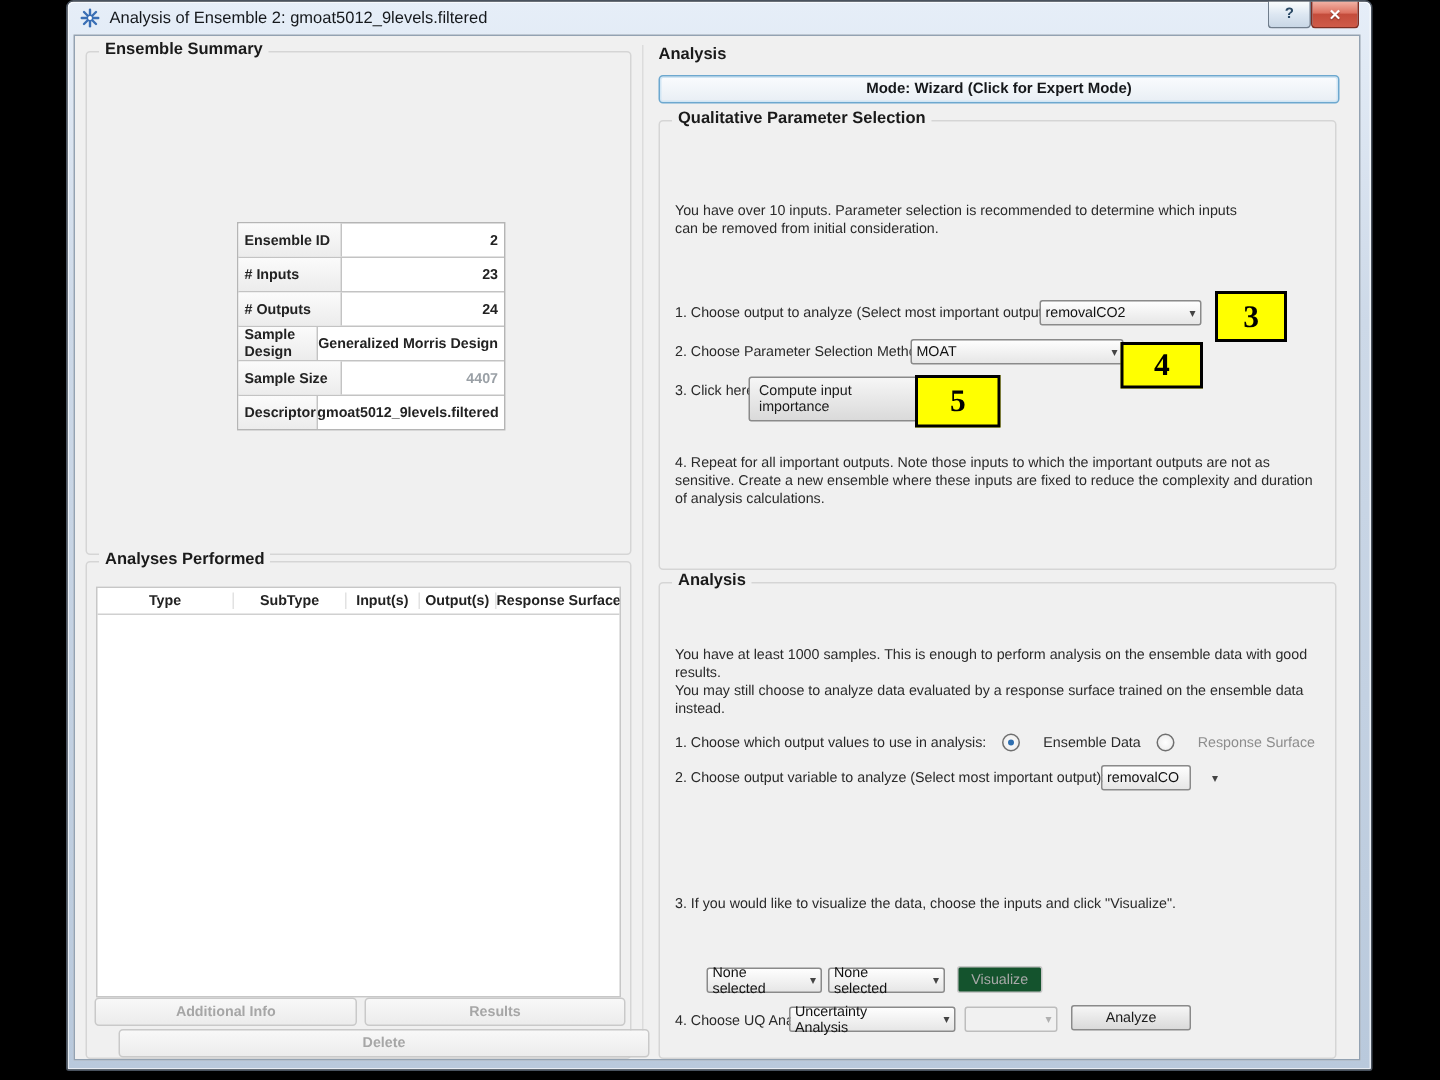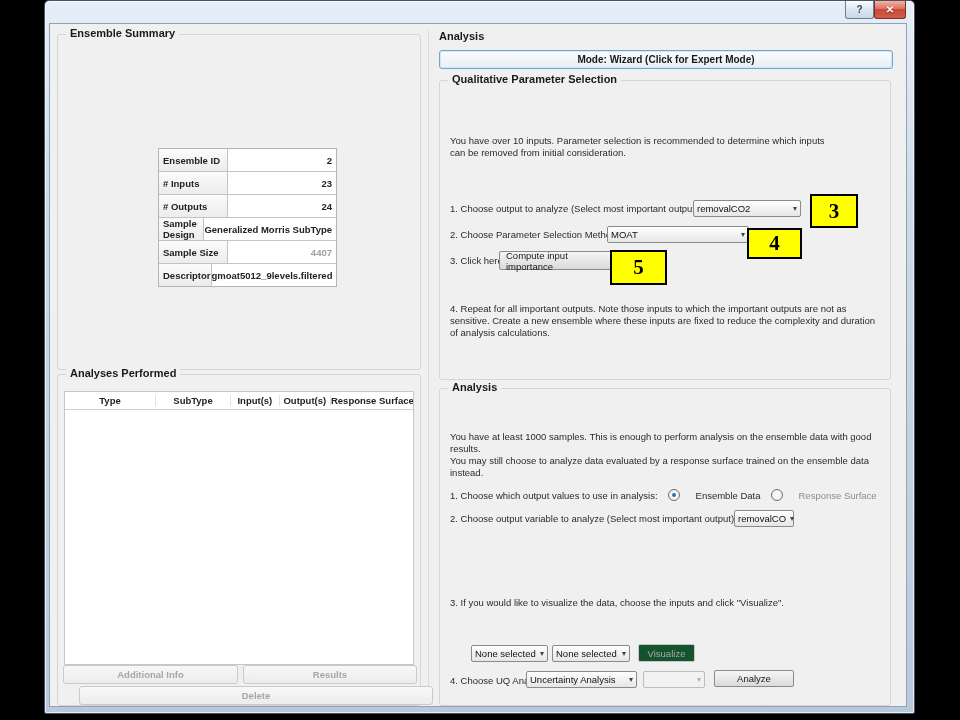--- a/index.html
+++ b/index.html
@@ -46,41 +46,53 @@
              background:linear-gradient(#f8f8f8,#ececec);display:flex;align-items:center;justify-content:center;
              font-size:9.5px;font-weight:bold;color:#a6a6a6;}
   .mode-btn{position:absolute;left:389px;top:26px;width:452px;height:17px;border:1px solid #6da8cf;border-radius:3px;
             background:linear-gradient(#fafcfe,#e8eef4);box-shadow:inset 0 0 0 1px #d2e6f4;
             display:flex;align-items:center;justify-content:center;font-size:10px;font-weight:bold;color:#16181b;}
 
   .txt{position:absolute;font-size:9.5px;color:#2a2a2a;line-height:12px;white-space:pre-line;}
   .row{position:absolute;display:flex;align-items:center;font-size:9.5px;color:#2a2a2a;white-space:nowrap;}
   .combo{height:17px;border:1px solid #8a8a8a;border-radius:2px;background:linear-gradient(#fefefe,#e6e6e6);
          display:flex;align-items:center;justify-content:space-between;font-size:9.5px;color:#111;
-         padding:0 3px;box-sizing:border-box;}
+         padding:0 3px;box-sizing:border-box;gap:18px;}
   .combo .arr{font-size:8px;color:#444;margin-left:4px;}
   .combo.disabled{border-color:#bdbdbd;background:#f1f1f1;}
   .combo.disabled .arr{color:#b0b0b0;}
-  .push-btn{height:19px;border:1px solid #8a8a8a;border-radius:2px;background:linear-gradient(#f6f6f6,#dadada);
+  .push-btn{height:30px;border:1px solid #8a8a8a;border-radius:2px;background:linear-gradient(#f6f6f6,#dadada);
             display:flex;align-items:center;justify-content:center;font-size:9.5px;color:#1a1a1a;padding:0 6px;
             box-sizing:border-box;}
   .push-btn.disabled{border-color:#c6c6c6;background:#14532d;color:#a8a8a8;}
   .radio{width:10px;height:10px;border:1px solid #6f6f6f;border-radius:50%;background:radial-gradient(#fff,#e9e9e9);
          display:inline-flex;align-items:center;justify-content:center;margin:0 4px 0 10px;}
   .radio .dot{width:4px;height:4px;border-radius:50%;background:#2f6fb0;}
   .radio-label{color:#2a2a2a;margin-left:12px;}
   .radio-label.dim{color:#8d8d8d;}
 
   .callout{position:absolute;background:#ffff00;border:2px solid #000;display:flex;align-items:center;
            justify-content:center;font-family:"Liberation Serif", serif;font-weight:bold;font-size:21px;color:#000;}
 </style>
 </head>
 <body>
 
 <div class="window">
+  <div class="titlebar">
+    <svg class="app-icon" viewBox="0 0 14 14">
+      <g stroke="#3a6fb5" stroke-width="1.6" stroke-linecap="round">
+        <line x1="7" y1="1.5" x2="7" y2="12.5"></line>
+        <line x1="1.5" y1="7" x2="12.5" y2="7"></line>
+        <line x1="3" y1="3" x2="11" y2="11"></line>
+        <line x1="11" y1="3" x2="3" y2="11"></line>
+      </g>
+      <circle cx="7" cy="7" r="1.8" fill="#fff" stroke="#3a6fb5" stroke-width="1"></circle>
+    </svg>
+    <span class="title-text">Analysis of Ensemble 2: gmoat5012_9levels.filtered</span>
+  </div>
   <div class="caption-btn help-btn">
     <span>?</span>
   </div>
   <div class="caption-btn close-btn">
     <span>✕</span>
   </div>
 
   <div class="content">
     <div class="divider"></div>
 
@@ -94,21 +106,21 @@
         <div class="sum-row">
           <div class="sum-label"># Inputs</div>
           <div class="sum-value">23</div>
         </div>
         <div class="sum-row">
           <div class="sum-label"># Outputs</div>
           <div class="sum-value">24</div>
         </div>
         <div class="sum-row">
           <div class="sum-label">Sample Design</div>
-          <div class="sum-value">Generalized Morris SubType</div>
+          <div class="sum-value">Generalized Morris Design</div>
         </div>
         <div class="sum-row">
           <div class="sum-label">Sample Size</div>
           <div class="sum-value muted">4407</div>
         </div>
         <div class="sum-row">
           <div class="sum-label">Descriptor</div>
           <div class="sum-value">gmoat5012_9levels.filtered</div>
         </div>
       </div>

